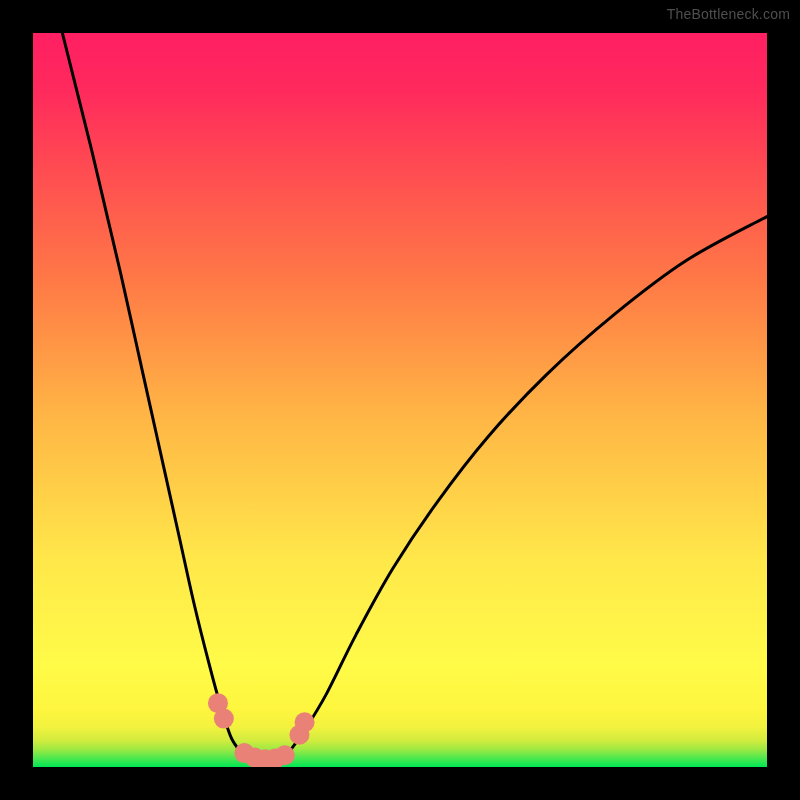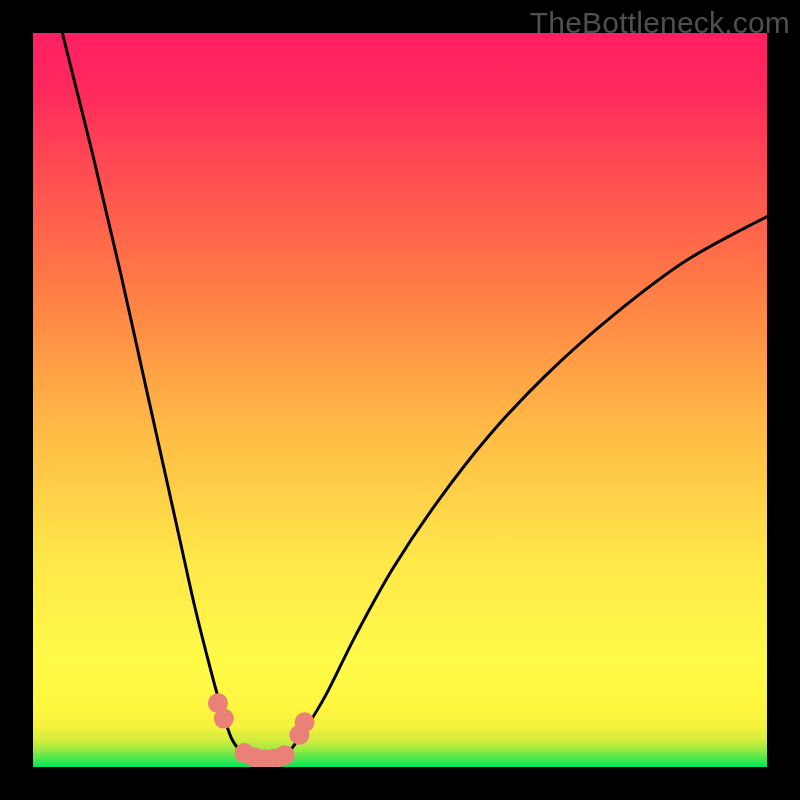--- a/index.html
+++ b/index.html
@@ -39,21 +39,21 @@
       #ff4a52 82%,
       #ff2a5c 92%,
       #ff1f63 100%
     );
   }
   .attribution {
     position: absolute;
     top: 6px;
     right: 10px;
     color: #4f4f4f;
-    font-size: 30px;
+    font-size: 14px;
     font-weight: 500;
     letter-spacing: 0.2px;
   }
   svg.overlay {
     position: absolute;
     left: 0;
     top: 0;
   }
   .curve {
     fill: none;

